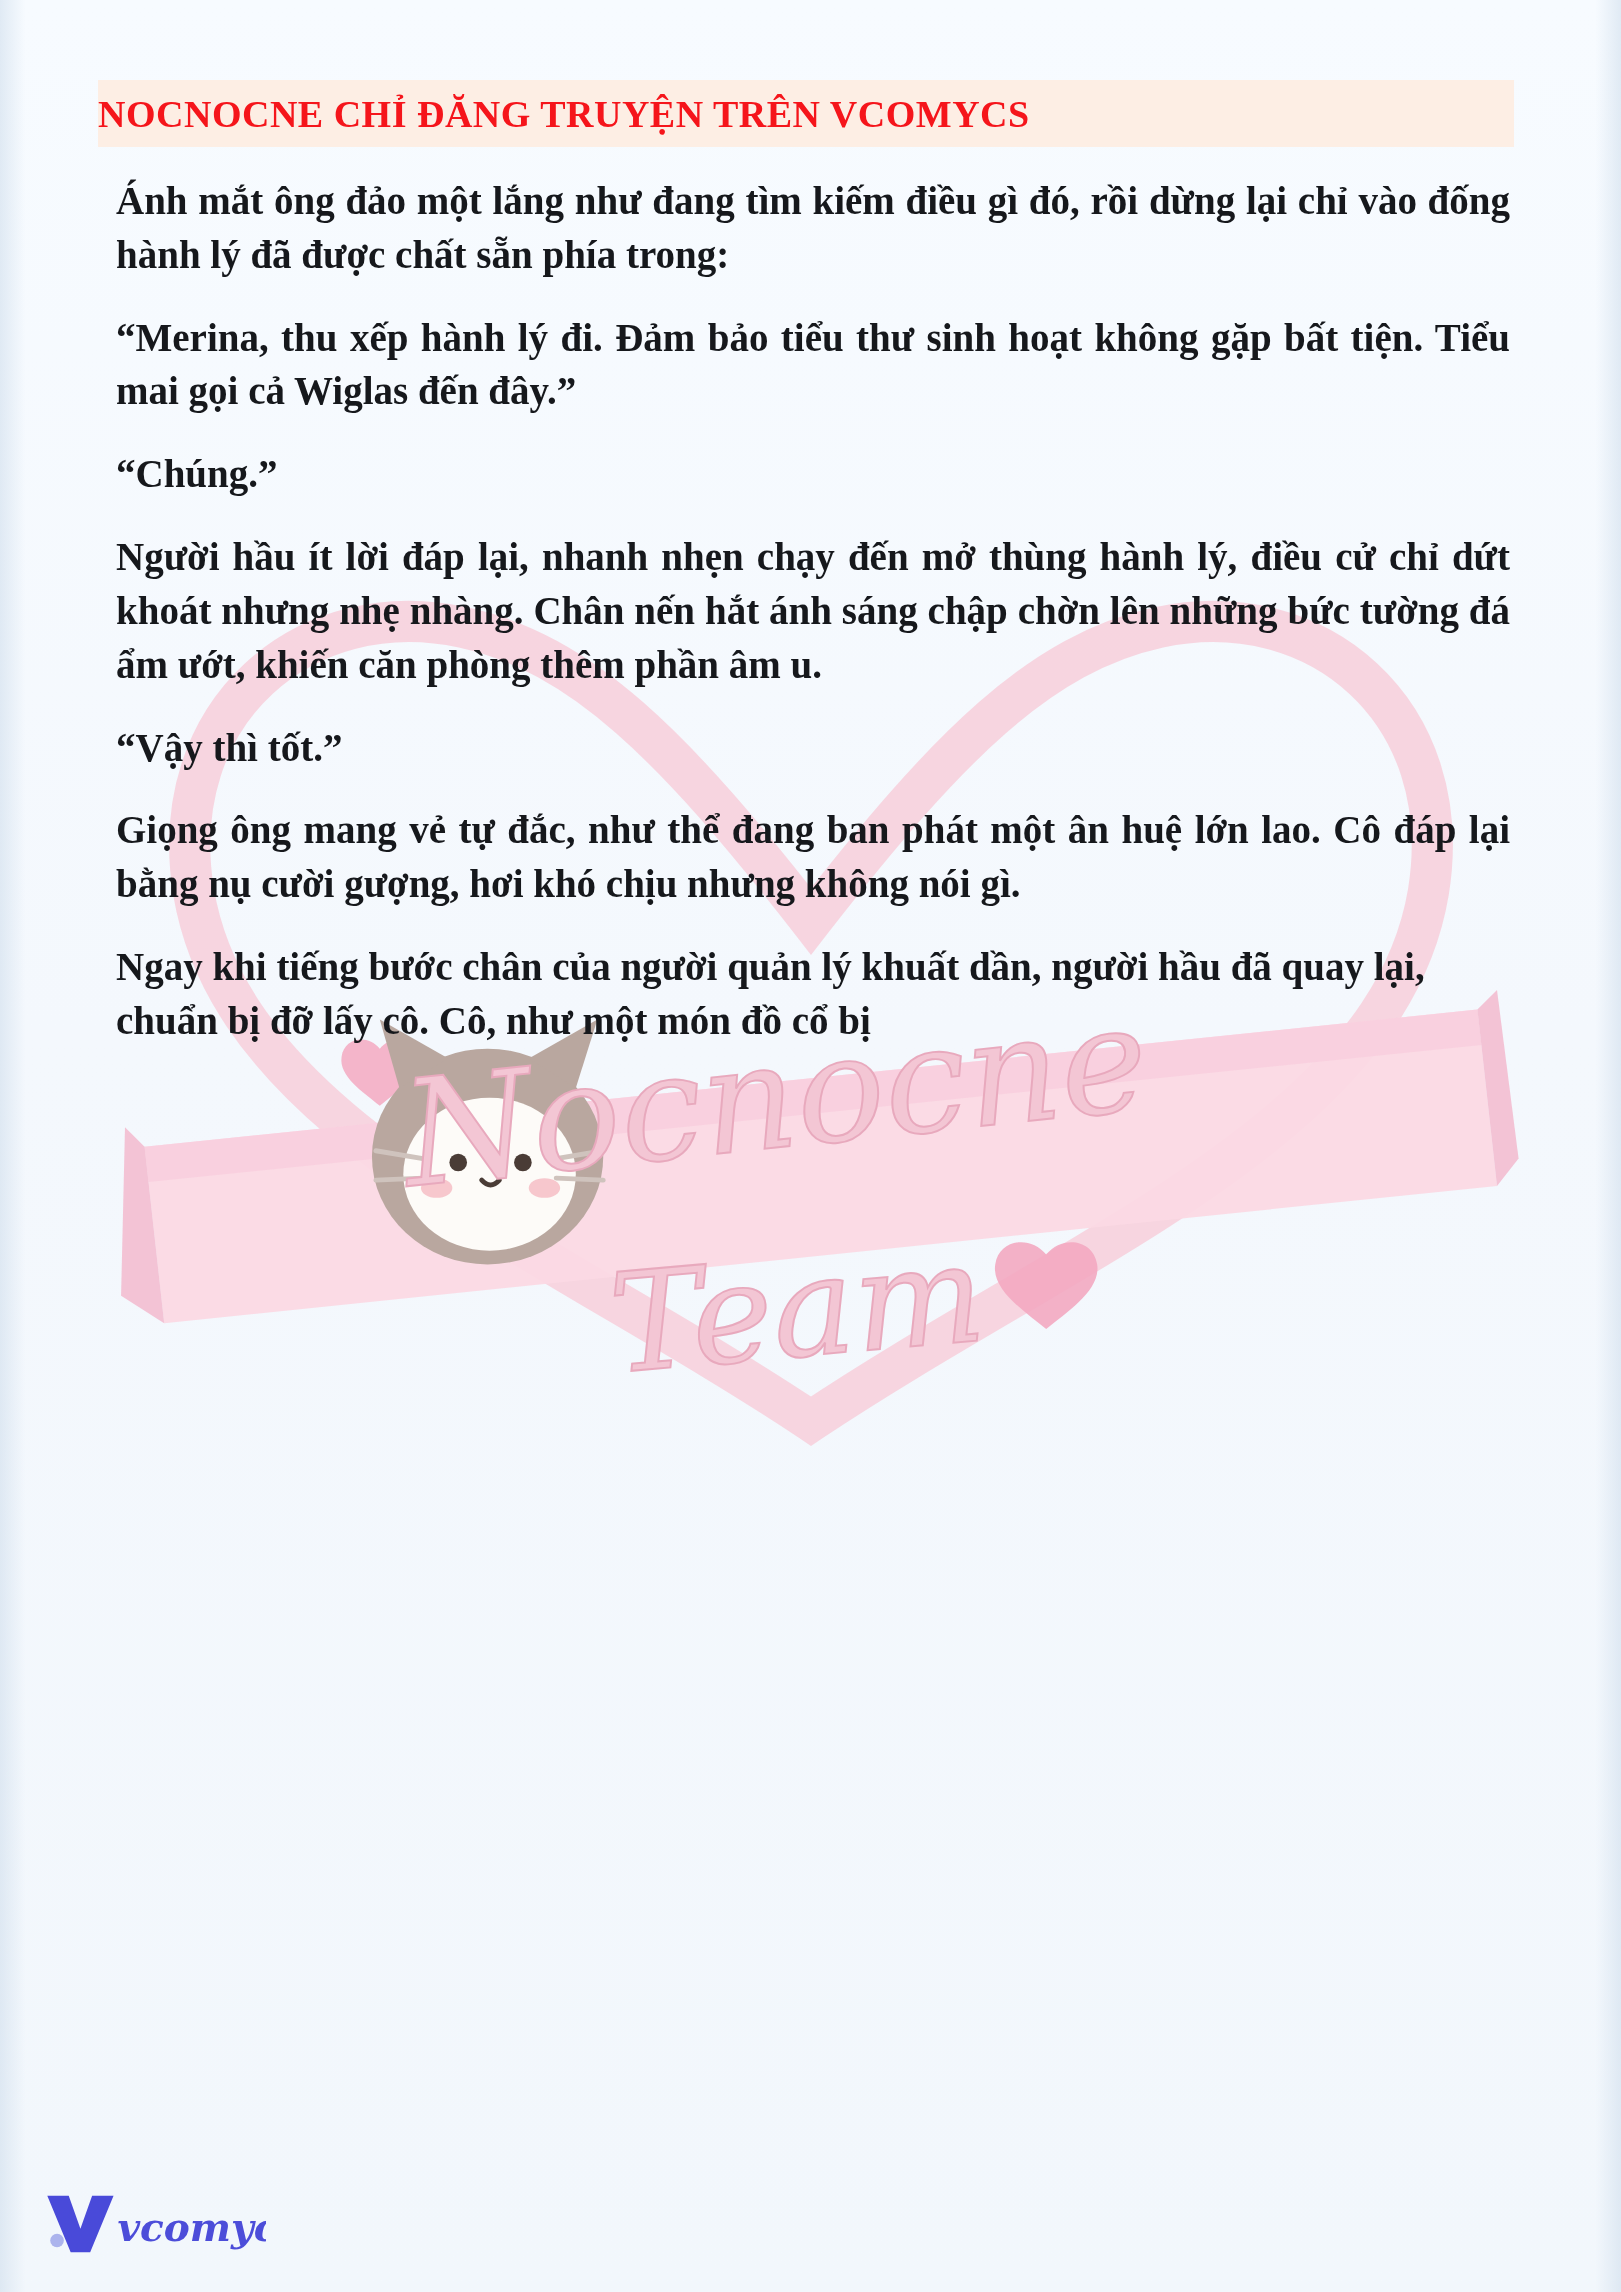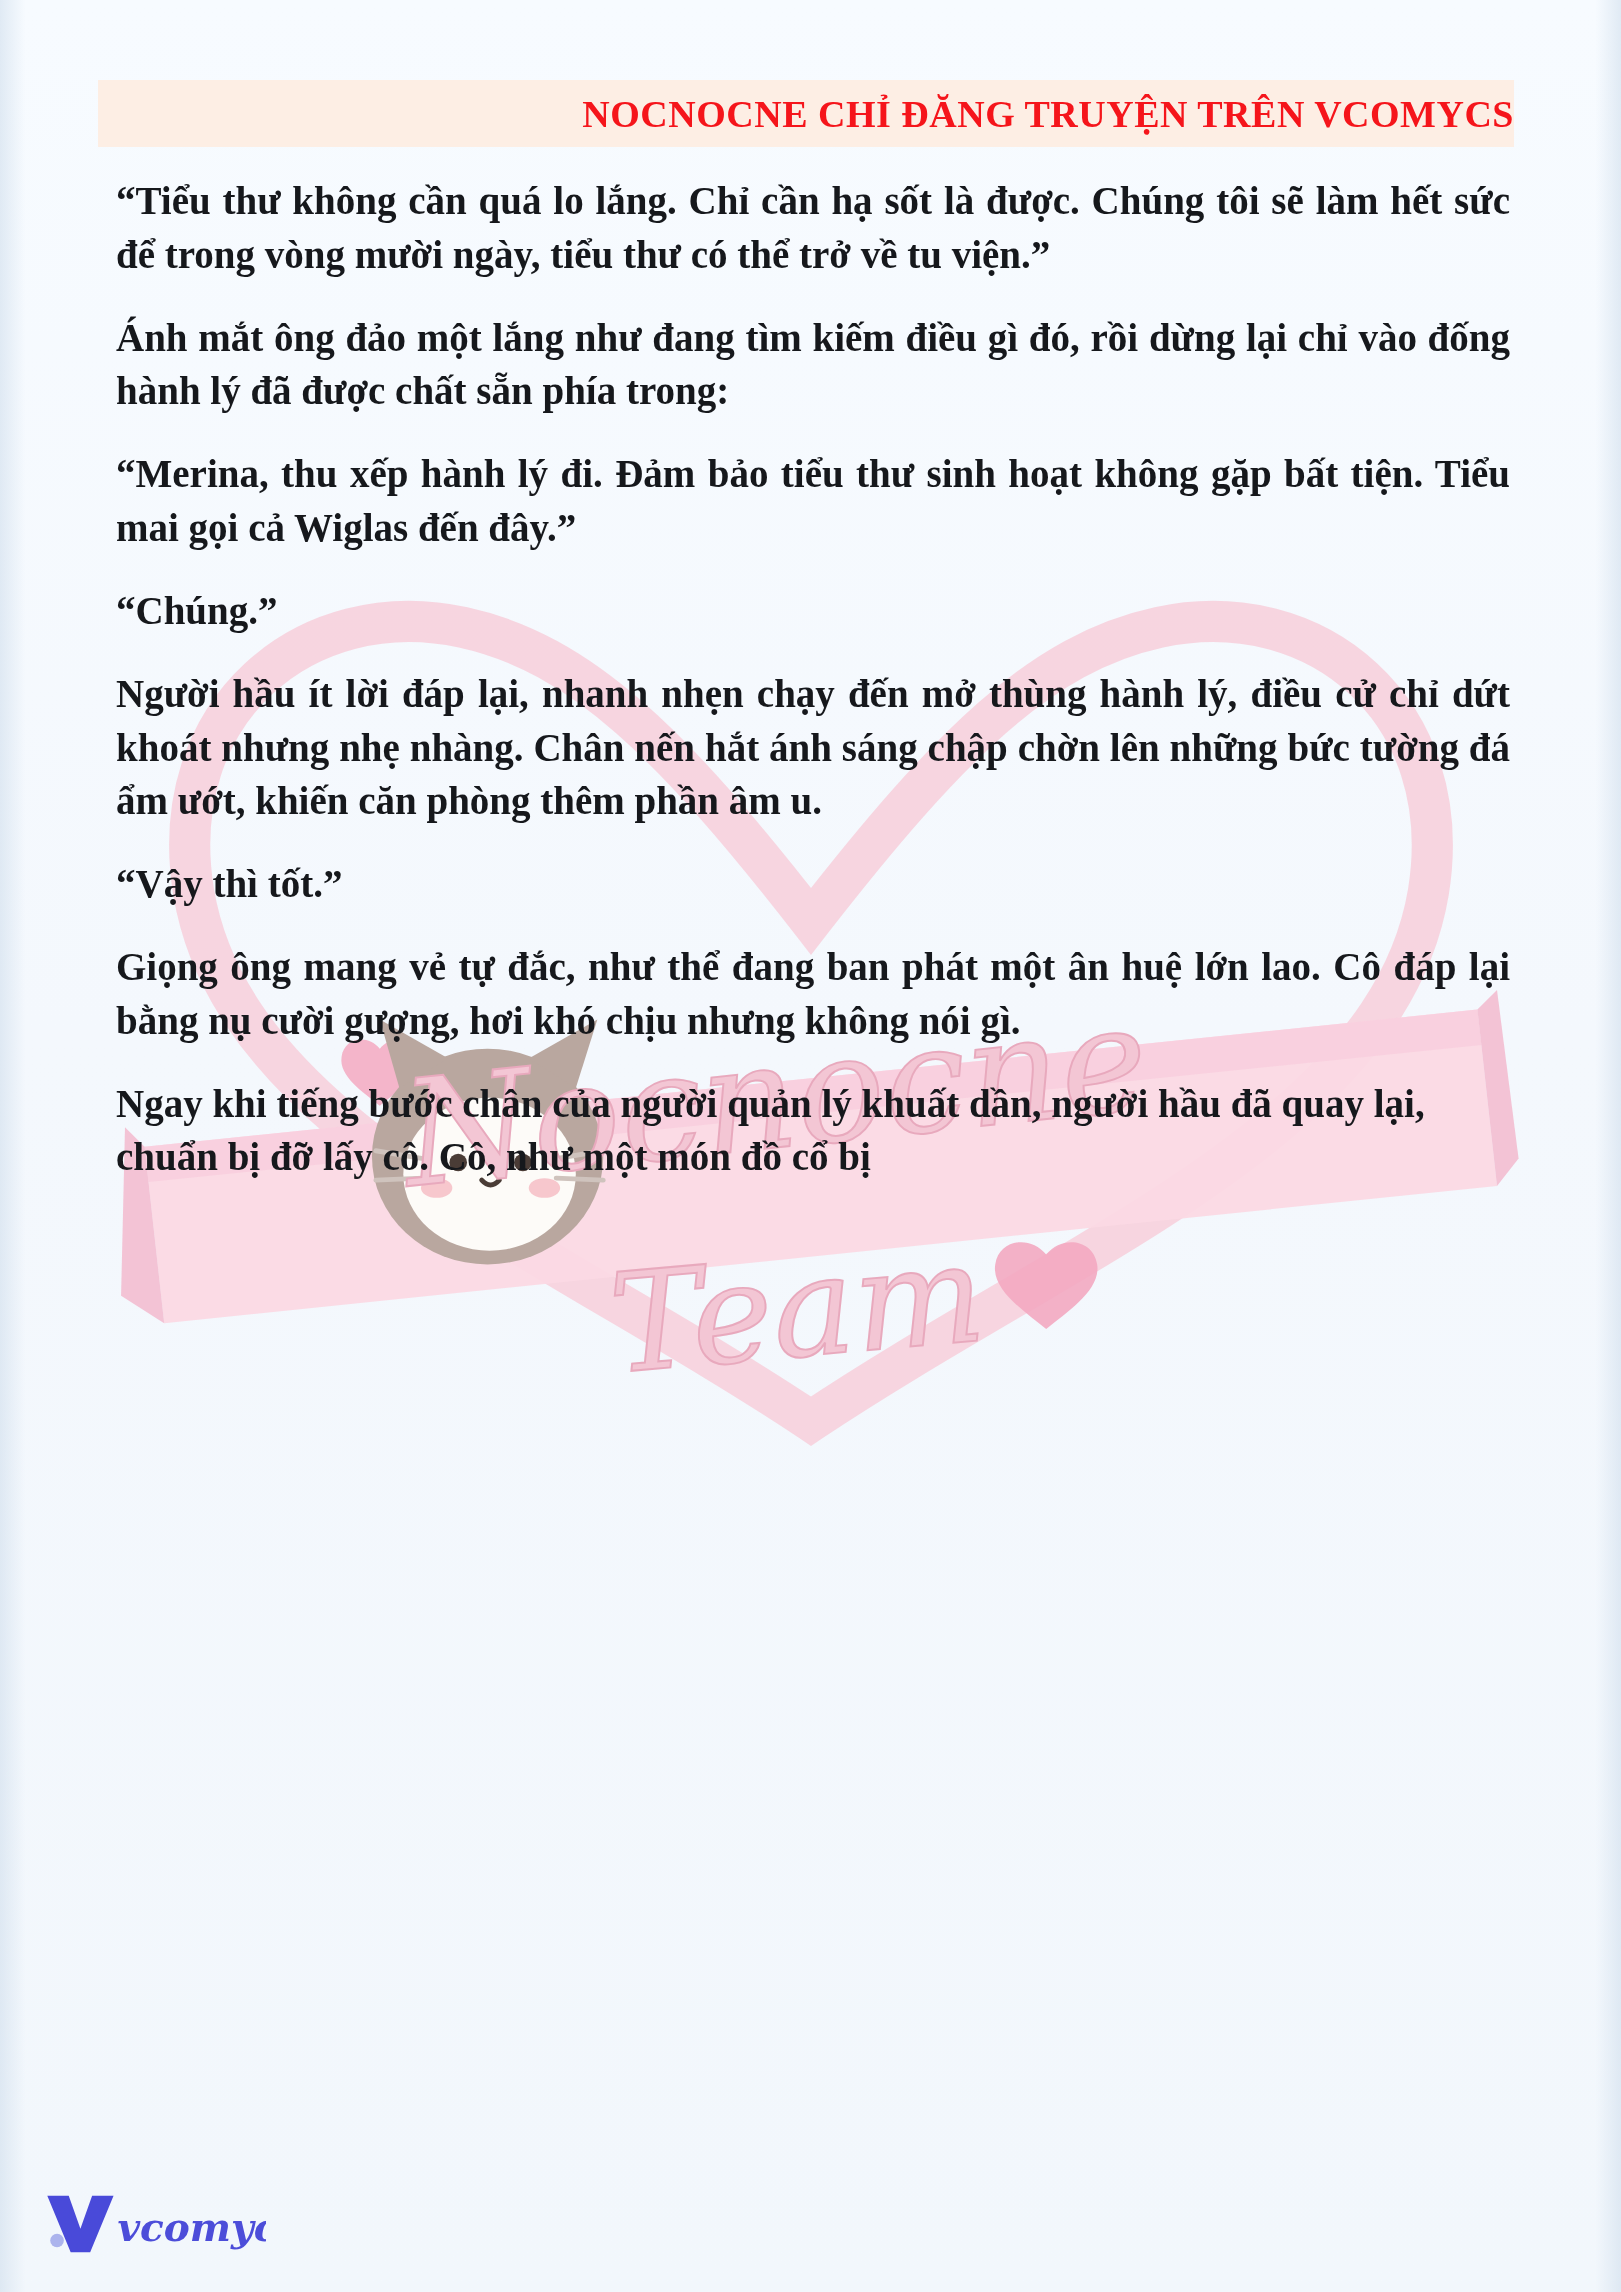--- a/index.html
+++ b/index.html
@@ -58,21 +58,21 @@
   
   #banner {
     position: absolute;
     left: 98px;
     top: 80px;
     width: 1416px;
     height: 67px;
     background: #fdeee4;
     display: flex;
     align-items: center;
-    justify-content: flex-end;
+    justify-content: flex-start;
   }
   #banner-text {
     font-family: "Liberation Serif", serif;
     font-weight: bold;
     font-size: 38px;
     letter-spacing: 0.5px;
     color: #f5151b;
     white-space: nowrap;
   }
 
@@ -157,21 +157,20 @@
       <text class="wm-script" x="330" y="700" font-size="150" transform="rotate(-6 330 700)">Nocnocne</text>
       <text class="wm-script" x="540" y="890" font-size="140" transform="rotate(-5 540 890)">Team</text>
     </svg>
   </div>
 
   <div id="banner">
     <span id="banner-text">NOCNOCNE CHỈ ĐĂNG TRUYỆN TRÊN VCOMYCS</span>
   </div>
 
   <div id="content">
-    <p class="para">“Tiểu thư không cần quá lo lắng. Chỉ cần hạ sốt là được. Chúng tôi sẽ làm hết sức để trong vòng mười ngày, tiểu thư có thể trở về tu viện.”</p>
     <p class="para">Ánh mắt ông đảo một lắng như đang tìm kiếm điều gì đó, rồi dừng lại chỉ vào đống hành lý đã được chất sẵn phía trong:</p>
     <p class="para">“Merina, thu xếp hành lý đi. Đảm bảo tiểu thư sinh hoạt không gặp bất tiện. Tiểu mai gọi cả Wiglas đến đây.”</p>
     <p class="para nojust">“Chúng.”</p>
     <p class="para">Người hầu ít lời đáp lại, nhanh nhẹn chạy đến mở thùng hành lý, điều cử chỉ dứt khoát nhưng nhẹ nhàng. Chân nến hắt ánh sáng chập chờn lên những bức tường đá ẩm ướt, khiến căn phòng thêm phần âm u.</p>
     <p class="para nojust">“Vậy thì tốt.”</p>
     <p class="para">Giọng ông mang vẻ tự đắc, như thể đang ban phát một ân huệ lớn lao. Cô đáp lại bằng nụ cười gượng, hơi khó chịu nhưng không nói gì.</p>
     <p class="para nojust">Ngay khi tiếng bước chân của người quản lý khuất dần, người hầu đã quay lại, chuẩn bị đỡ lấy cô. Cô, như một món đồ cổ bị</p>
   </div>
 
   <div id="footer-logo">

